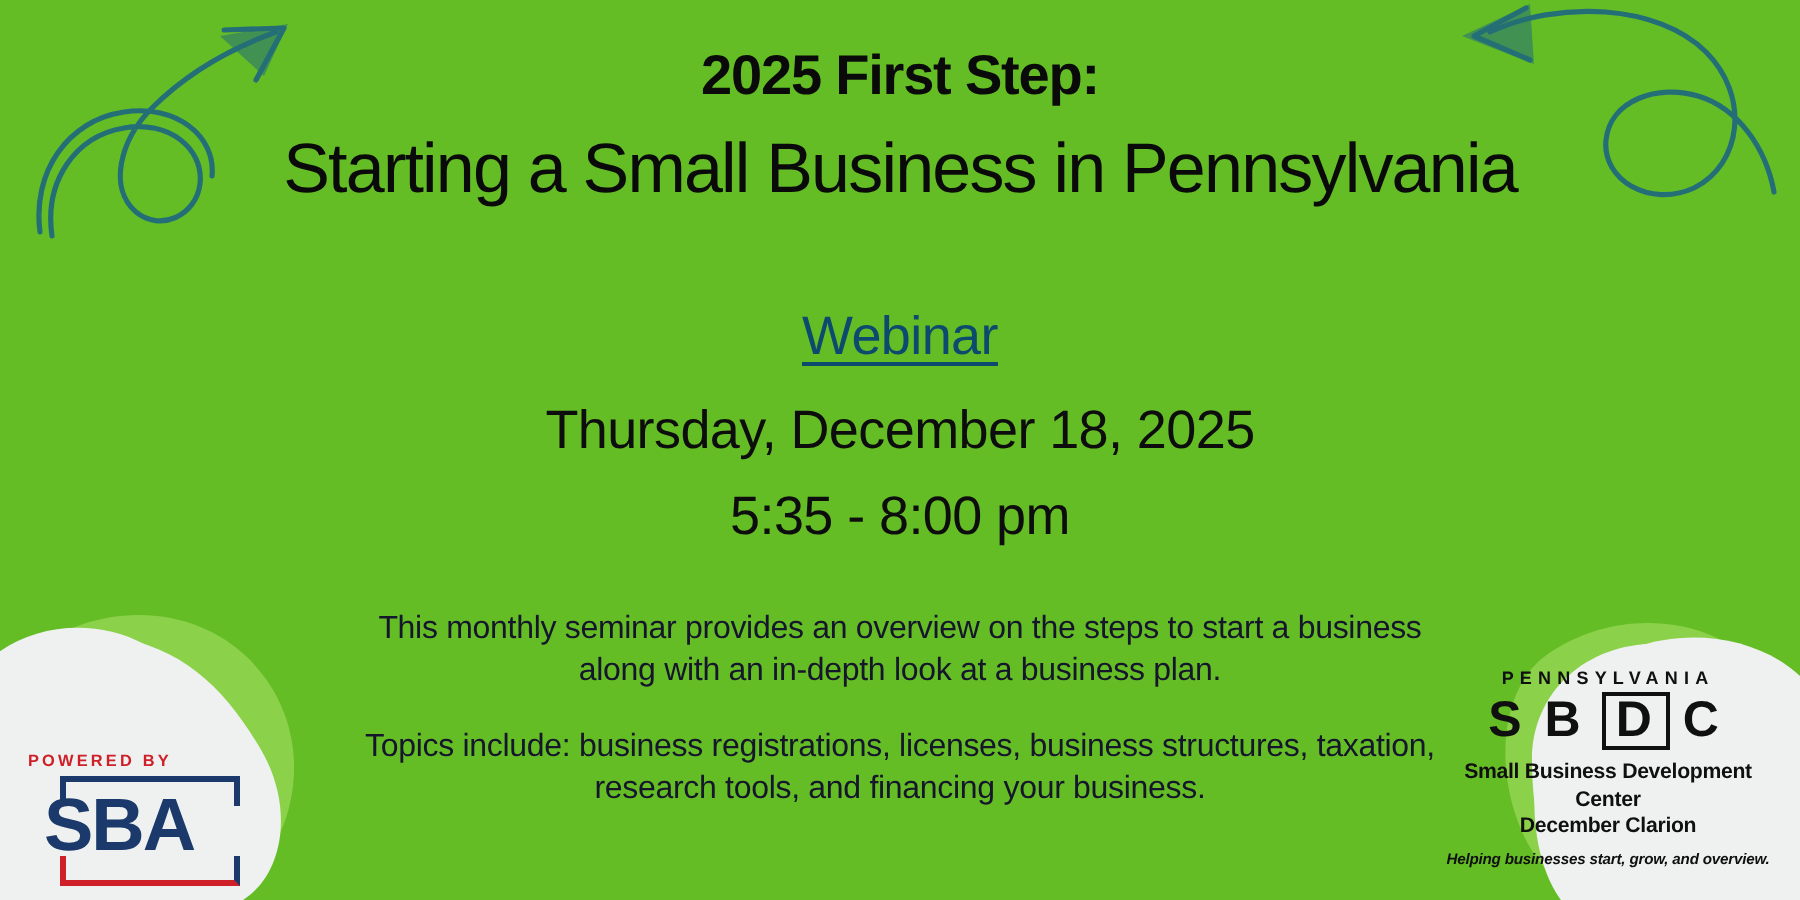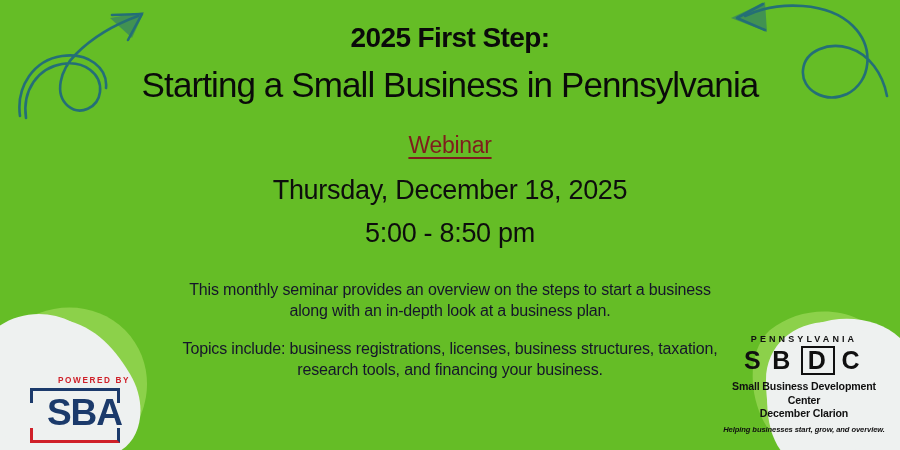--- a/index.html
+++ b/index.html
@@ -58,24 +58,24 @@
     font-size: 35px;
     font-weight: 400;
     letter-spacing: -0.9px;
     color: #0a0a0a;
     line-height: 1.12;
     text-align: center;
     white-space: nowrap;
   }
 
   .webinar {
-    margin-top: 27px;
-    font-size: 23px;
-    font-weight: 400;
-    color: #7f1d1d;
+    margin-top: 48px;
+    font-size: 27px;
+    font-weight: 400;
+    color: #0c4a6e;
     letter-spacing: -0.3px;
     text-decoration: underline;
     text-underline-offset: 4px;
     text-decoration-thickness: 2px;
   }
   .event-date {
     margin-top: 16px;
     font-size: 27px;
     font-weight: 400;
     color: #0d0d0d;
@@ -103,21 +103,21 @@
     width: 540px;
   }
 
   
   #sba-logo {
     position: absolute;
     left: 14px;
     bottom: 8px;
     width: 116px;
     z-index: 6;
-    text-align: right;
+    text-align: left;
   }
   .sba-powered {
     font-size: 8.2px;
     font-weight: 800;
     letter-spacing: 1.6px;
     color: #cf2029;
     margin-bottom: 3px;
   }
   .sba-mark {
     position: relative;
@@ -247,21 +247,21 @@
     </g>
     <path d="M46 12 L12 28 L48 42 Z" fill="#246f77" opacity="0.55"></path>
   </svg>
 
   <div class="content">
     <div class="title-line1">2025 First Step:</div>
     <div class="title-line2">Starting a Small Business in Pennsylvania</div>
 
     <div class="webinar">Webinar</div>
     <div class="event-date">Thursday, December 18, 2025</div>
-    <div class="event-time">5:00 - 8:50 pm</div>
+    <div class="event-time">5:35 - 8:00 pm</div>
 
     <div class="para">This monthly seminar provides an overview on the steps to start a business along with an in-depth look at a business plan.</div>
     <div class="para second">Topics include: business registrations, licenses, business structures, taxation, research tools, and financing your business.</div>
   </div>
 
   <div id="sba-logo">
     <div class="sba-powered">POWERED BY</div>
     <div class="sba-mark">
       <div class="sba-bracket-top"></div>
       <div class="sba-letters">SBA</div>

